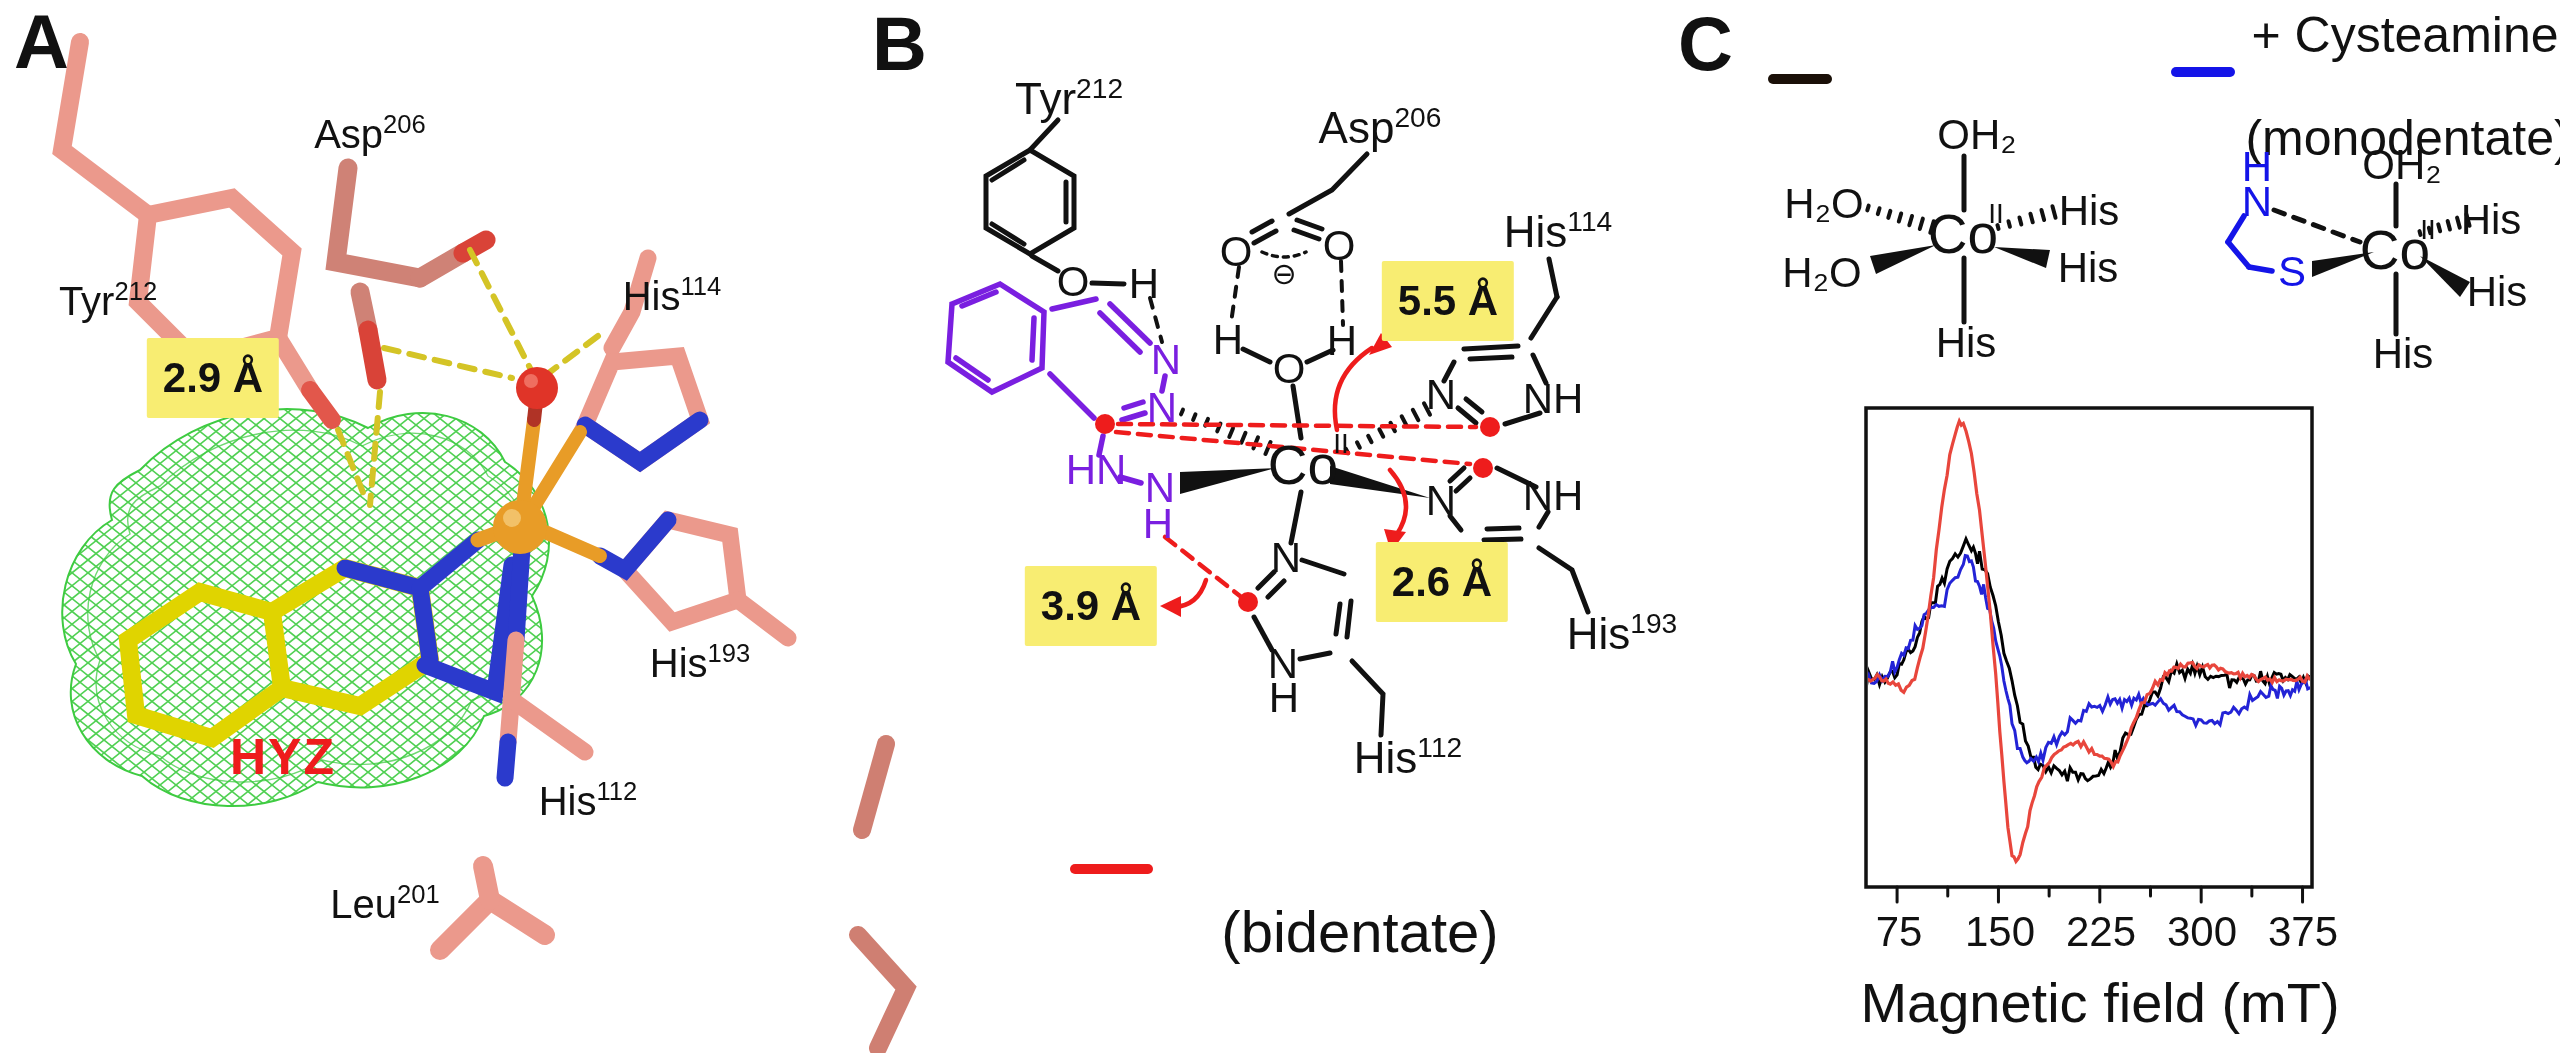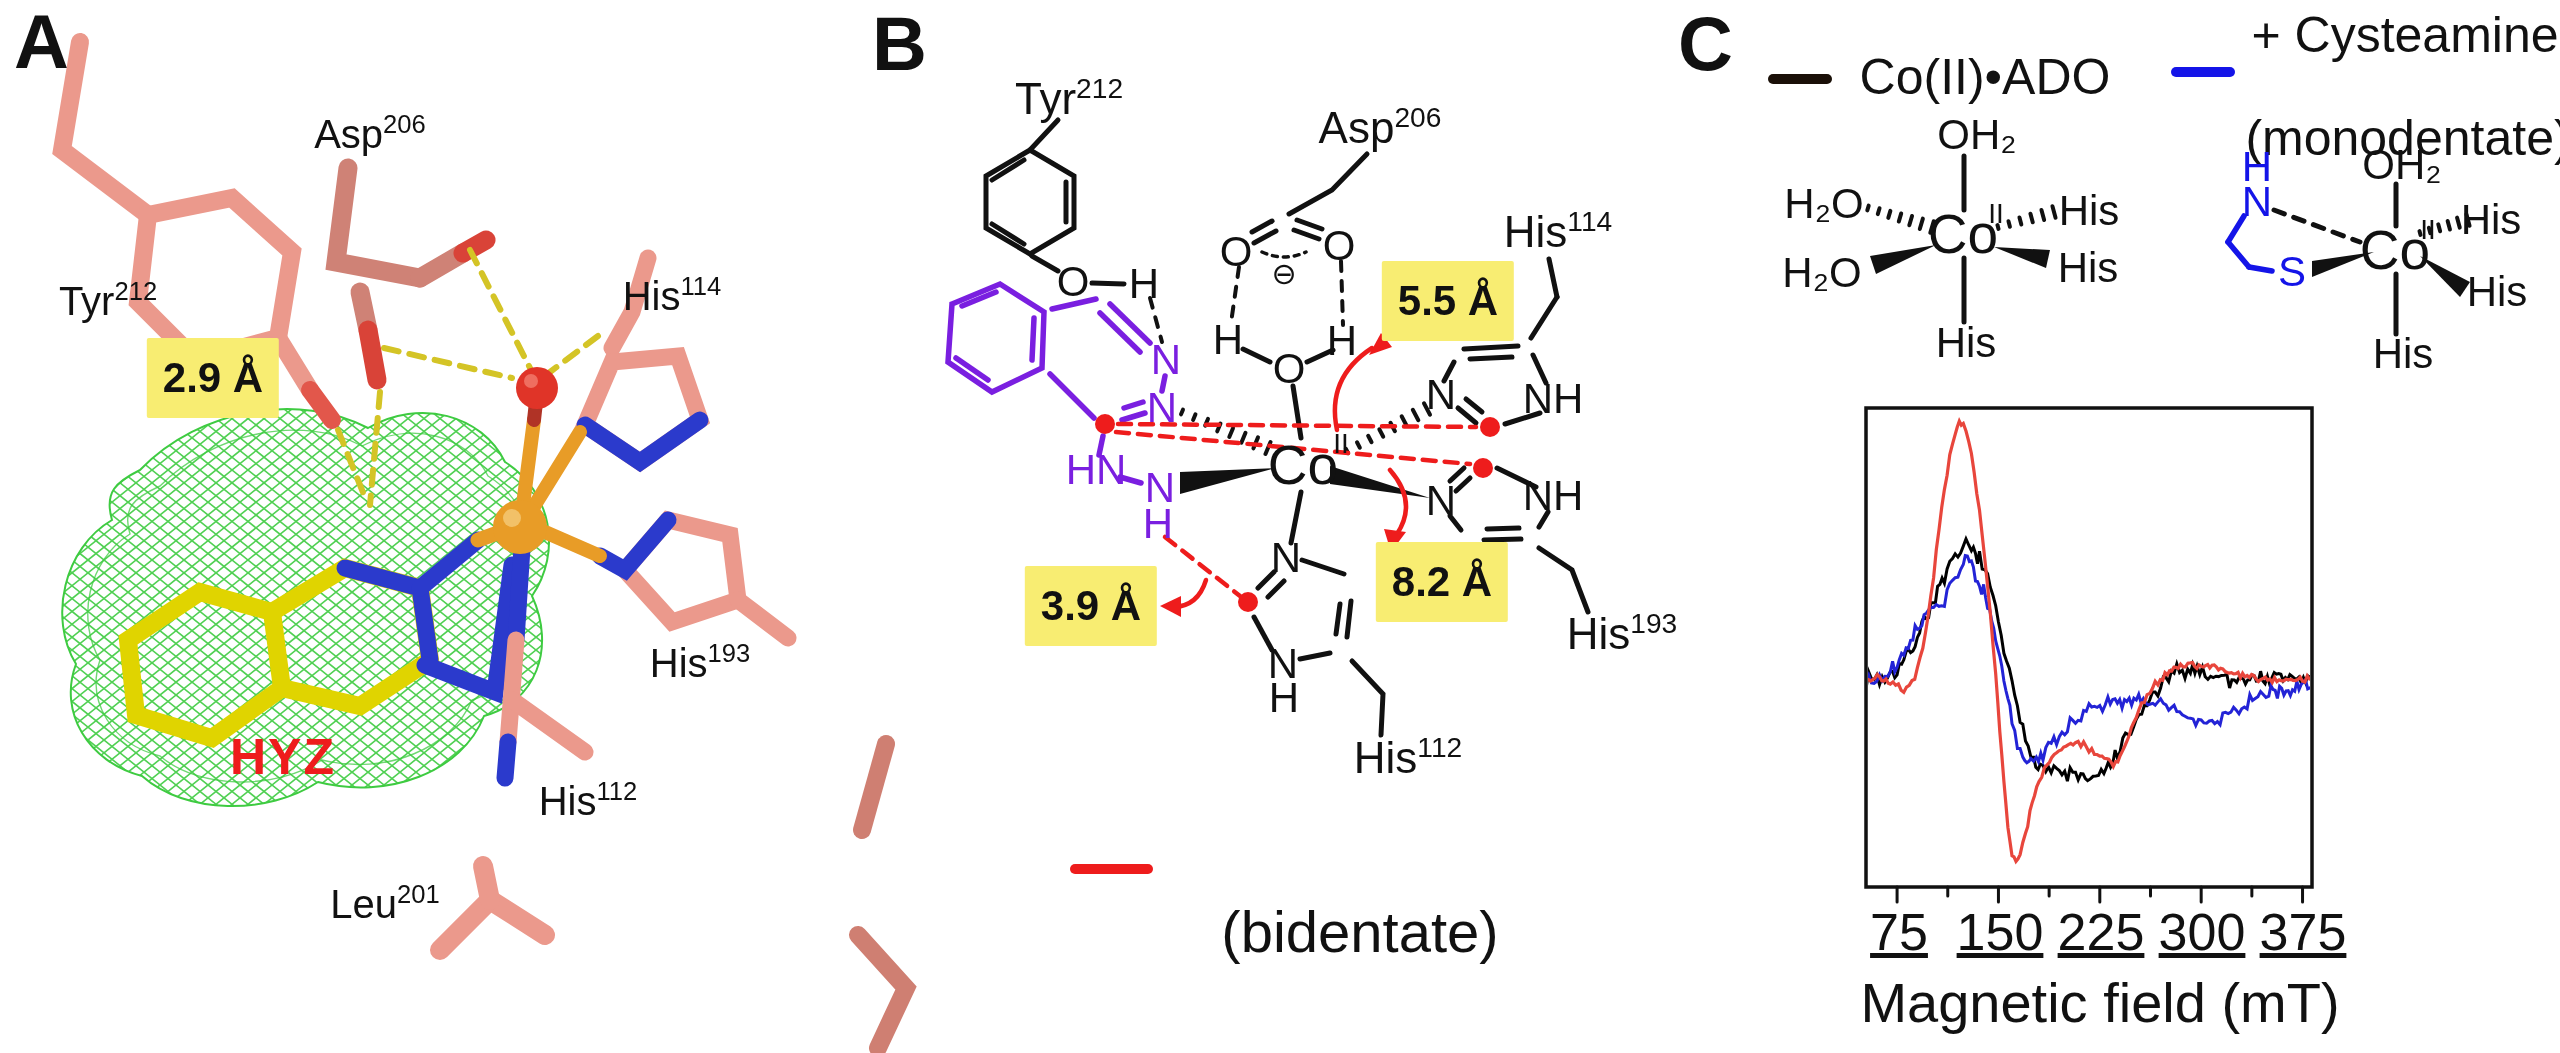--- a/index.html
+++ b/index.html
@@ -16,21 +16,21 @@
   .atom-sm{font-size:30px;}
   .atom-sup{font-size:28px;}
   .dist{font-size:42px;font-weight:bold;background:#f8ed72;padding:19px 16px;border-radius:2px;}
   .hyzlb{font-size:50px;font-weight:bold;color:#ee1c1c;letter-spacing:2px;}
   .purple{color:#7a1fe0;}
   .blue{color:#1414e8;}
   .co{font-size:55px;}
   .legB{font-size:58px;}
   .legC{font-size:50px;}
   .hisC{font-size:42px;}
-  .tick{font-size:52px;text-decoration:underline;}
+  .tick{font-size:42px;}
   .axis{font-size:56px;}
 </style>
 </head>
 <body>
 
 <div class="fig">
 
 <svg id="art" class="art" viewBox="0 0 2560 1053">
   <defs>
     <clipPath id="blobclip">
@@ -615,27 +615,26 @@
 <div class="lb atom" style="left:1286px;top:558px">N</div>
 <div class="lb atom" style="left:1283px;top:664px">N</div>
 <div class="lb atom" style="left:1284px;top:698px">H</div>
 <div class="lb atom purple" style="left:1166px;top:360px">N</div>
 <div class="lb atom purple" style="left:1162px;top:408px">N</div>
 <div class="lb atom purple" style="left:1096px;top:470px">HN</div>
 <div class="lb atom purple" style="left:1160px;top:488px">N</div>
 <div class="lb atom purple" style="left:1158px;top:524px">H</div>
 
 <div class="lb dist" style="left:1448px;top:301px">5.5 Å</div>
-<div class="lb dist" style="left:1442px;top:582px">8.2 Å</div>
+<div class="lb dist" style="left:1442px;top:582px">2.6 Å</div>
 <div class="lb dist" style="left:1091px;top:606px">3.9 Å</div>
 
 <div class="lb legB" style="left:1360px;top:932px">(bidentate)</div>
 
 <div class="pl" style="left:1678px;top:6px">C</div>
-<div class="lb legC" style="left:1985px;top:77px">Co(II)•ADO</div>
 <div class="lb legC" style="left:2405px;top:35px">+ Cysteamine</div>
 <div class="lb legC" style="left:2408px;top:138px">(monodentate)</div>
 
 <div class="lb atom" style="left:1977px;top:135px">OH₂</div>
 <div class="lb atom" style="left:1824px;top:204px">H₂O</div>
 <div class="lb atom" style="left:1822px;top:273px">H₂O</div>
 <div class="lb co" style="left:1963px;top:234px">Co</div>
 <div class="lb atom-sup" style="left:1996px;top:214px">II</div>
 <div class="lb hisC" style="left:2089px;top:211px">His</div>
 <div class="lb hisC" style="left:2088px;top:268px">His</div>

